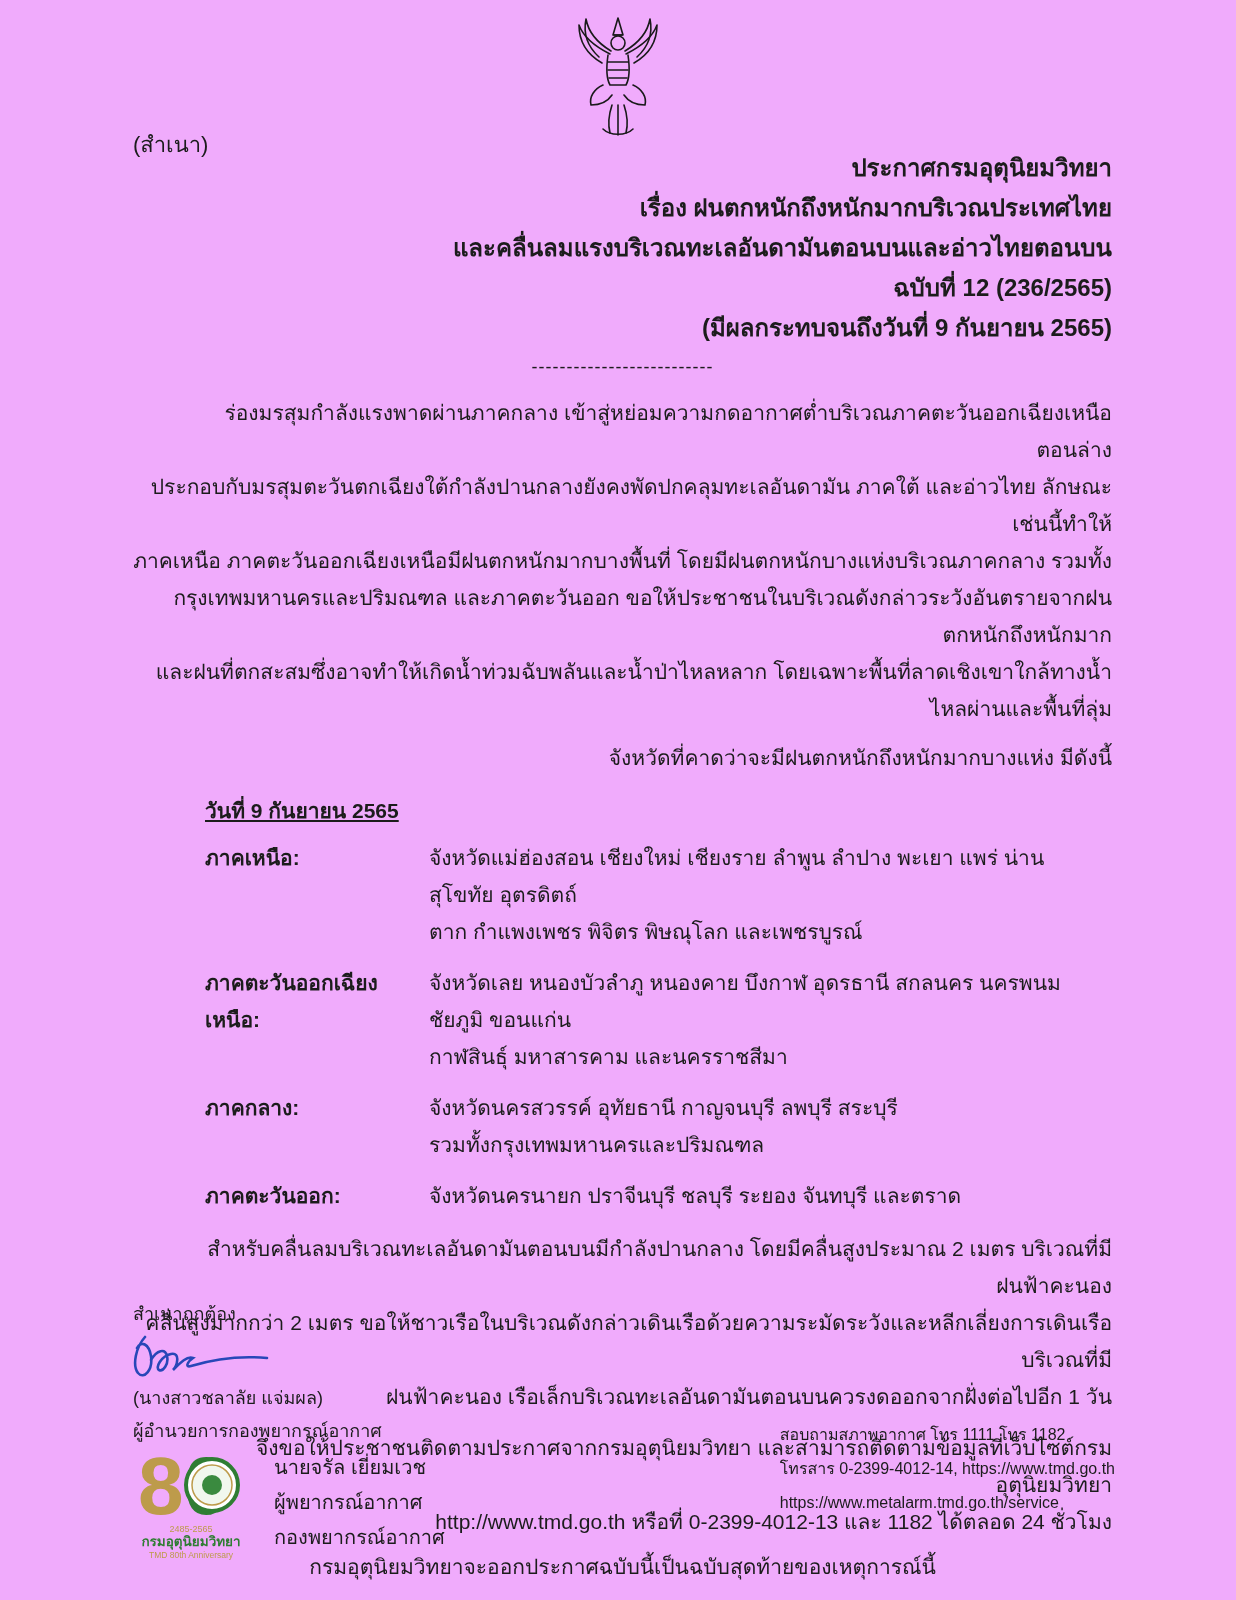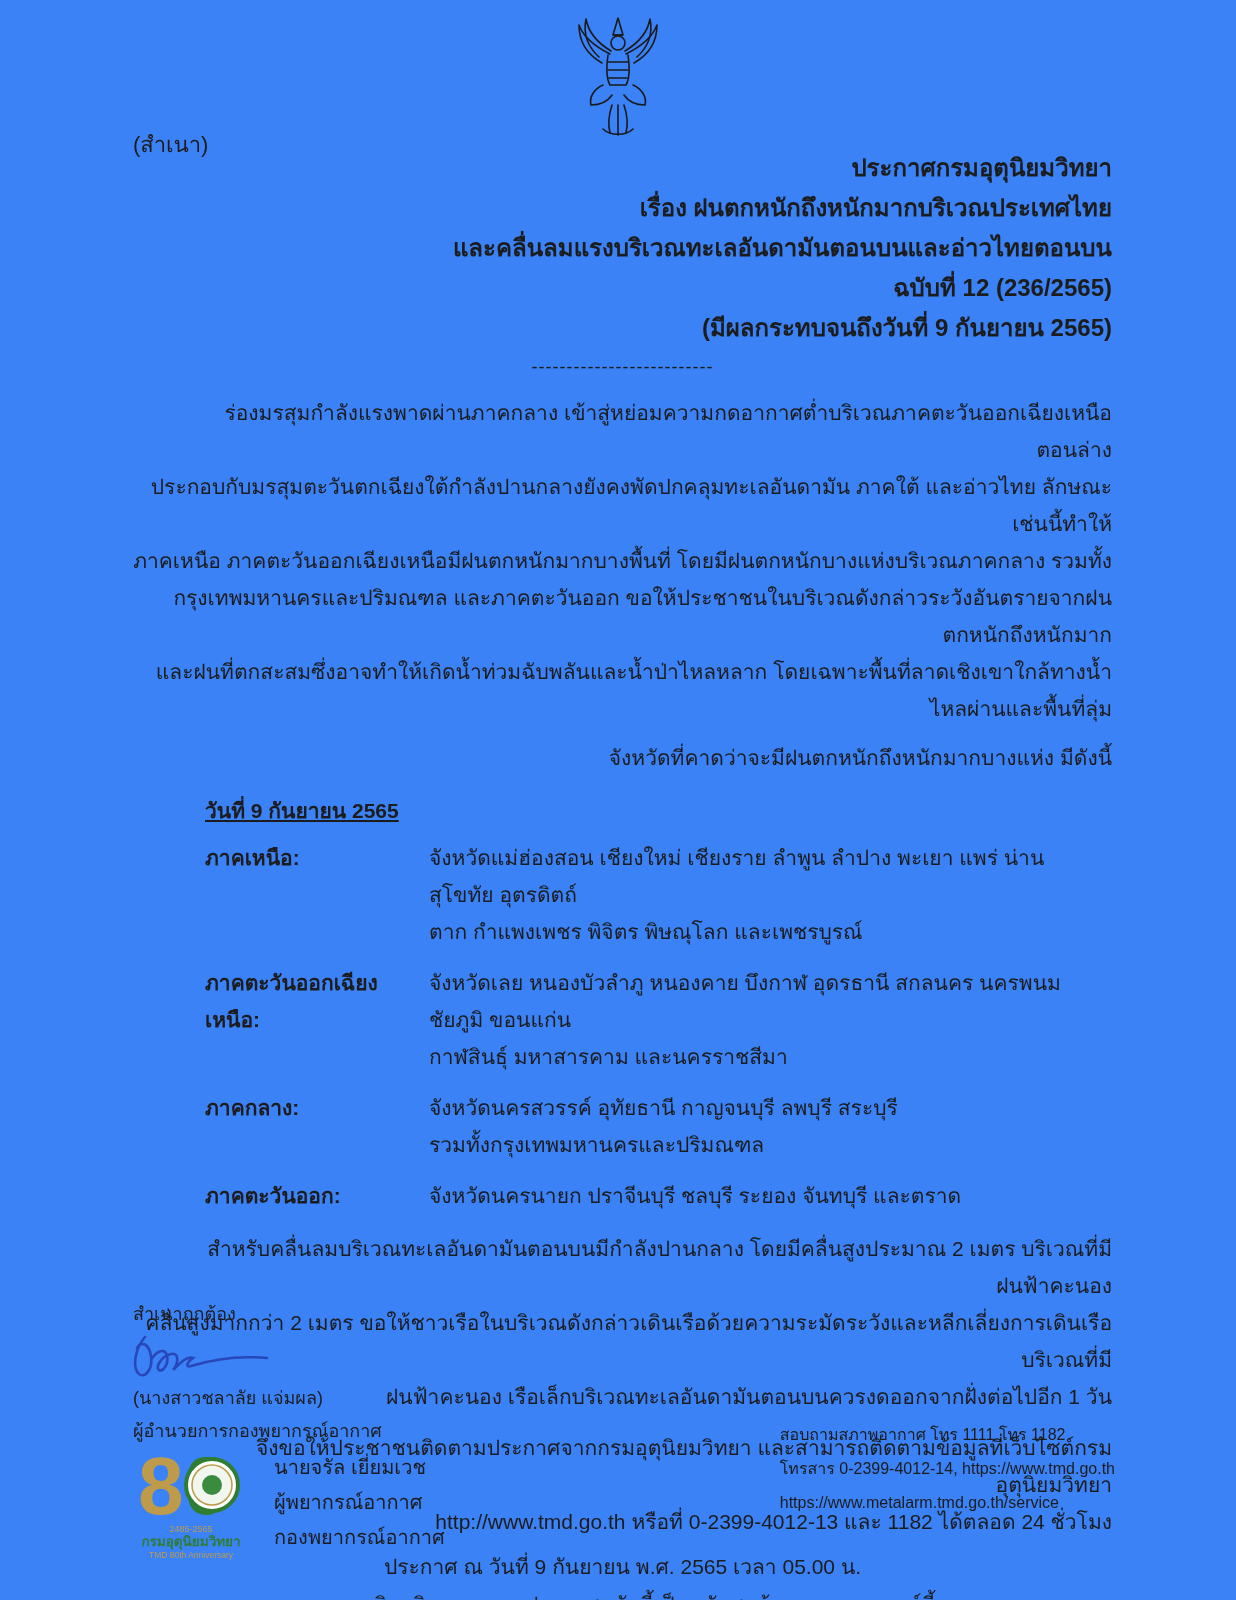--- a/index.html
+++ b/index.html
@@ -1,18 +1,18 @@
 <!DOCTYPE html>
 <html lang="th"><head>
 <meta charset="utf-8">
 <style>
   * { margin:0; padding:0; box-sizing:border-box; }
   html,body { background:#888; }
   .page {
-    width:1236px; height:1600px; margin:0 auto; background:#3b82f6;
+    width:1236px; height:1600px; margin:0 auto; background:#f0abfc;
     position:relative; overflow:hidden;
     font-family:"Liberation Sans","DejaVu Sans",sans-serif;
     color:#1c1c1c; font-size:21px; line-height:37px;
   }
   .content { padding:0 124px 0 133px; }
   .emblem-wrap { text-align:center; padding-top:12px; height:142px; }
   .copy-label { position:absolute; left:133px; top:126px; font-size:22px; }
   .title-block { text-align:right; font-weight:bold; font-size:24px; line-height:40px; margin-top:6px; }
   .divider { text-align:center; line-height:34px; margin-top:2px; letter-spacing:1px; font-size:18px; }
   .para { text-align:right; white-space:pre-line; text-indent:72px; margin-top:10px; }
@@ -97,21 +97,20 @@
     </div>
 
     <div class="para" style="margin-top:16px">สำหรับคลื่นลมบริเวณทะเลอันดามันตอนบนมีกำลังปานกลาง โดยมีคลื่นสูงประมาณ 2 เมตร บริเวณที่มีฝนฟ้าคะนอง
 คลื่นสูงมากกว่า 2 เมตร ขอให้ชาวเรือในบริเวณดังกล่าวเดินเรือด้วยความระมัดระวังและหลีกเลี่ยงการเดินเรือบริเวณที่มี
 ฝนฟ้าคะนอง เรือเล็กบริเวณทะเลอันดามันตอนบนควรงดออกจากฝั่งต่อไปอีก 1 วัน</div>
 
     <div class="para" style="margin-top:14px">จึงขอให้ประชาชนติดตามประกาศจากกรมอุตุนิยมวิทยา และสามารถติดตามข้อมูลที่เว็บไซต์กรมอุตุนิยมวิทยา
 http://www.tmd.go.th หรือที่ 0-2399-4012-13 และ 1182 ได้ตลอด 24 ชั่วโมง</div>
 
     <div class="signoff">
-      <div class="row">ประกาศ ณ วันที่ 9 กันยายน พ.ศ. 2565 เวลา 05.00 น.</div>
       <div class="row">กรมอุตุนิยมวิทยาจะออกประกาศฉบับนี้เป็นฉบับสุดท้ายของเหตุการณ์นี้</div>
 
     </div>
 
   </div>
 
   <div class="certify-block">
     <div>สำเนาถูกต้อง</div>
     <span class="certify-sig">
       <svg width="150" height="56" viewBox="0 0 150 56" aria-hidden="true">

